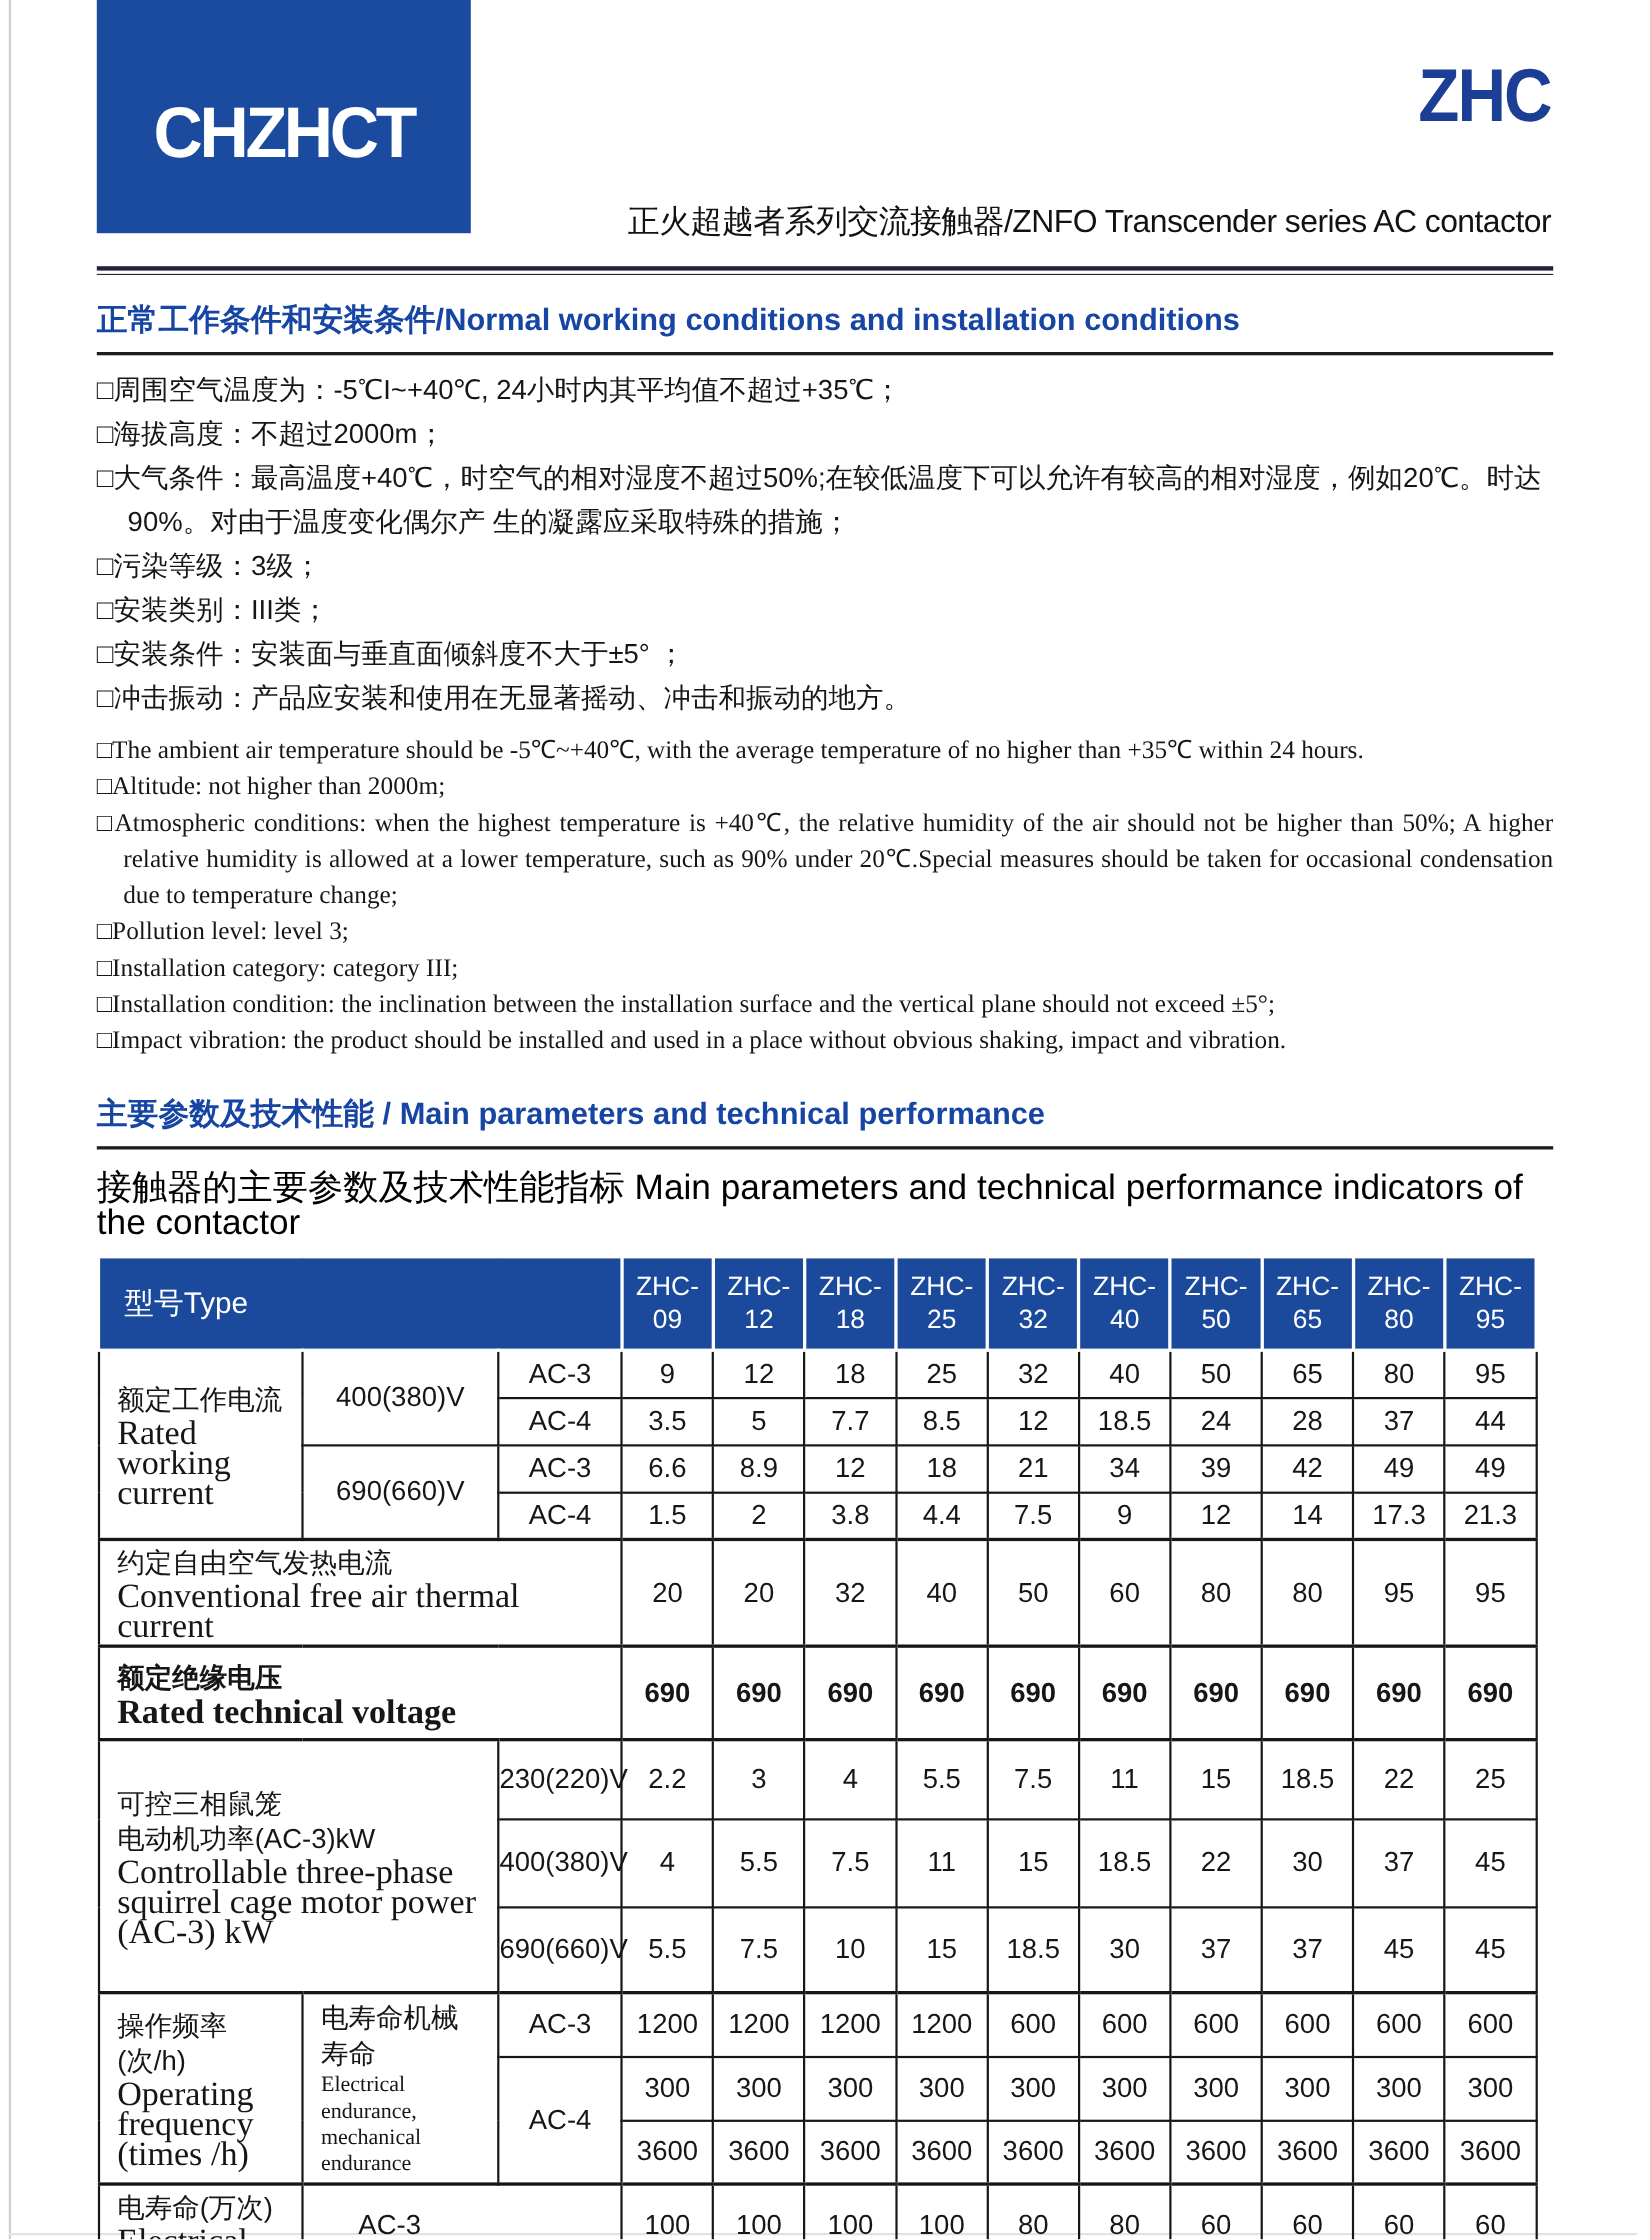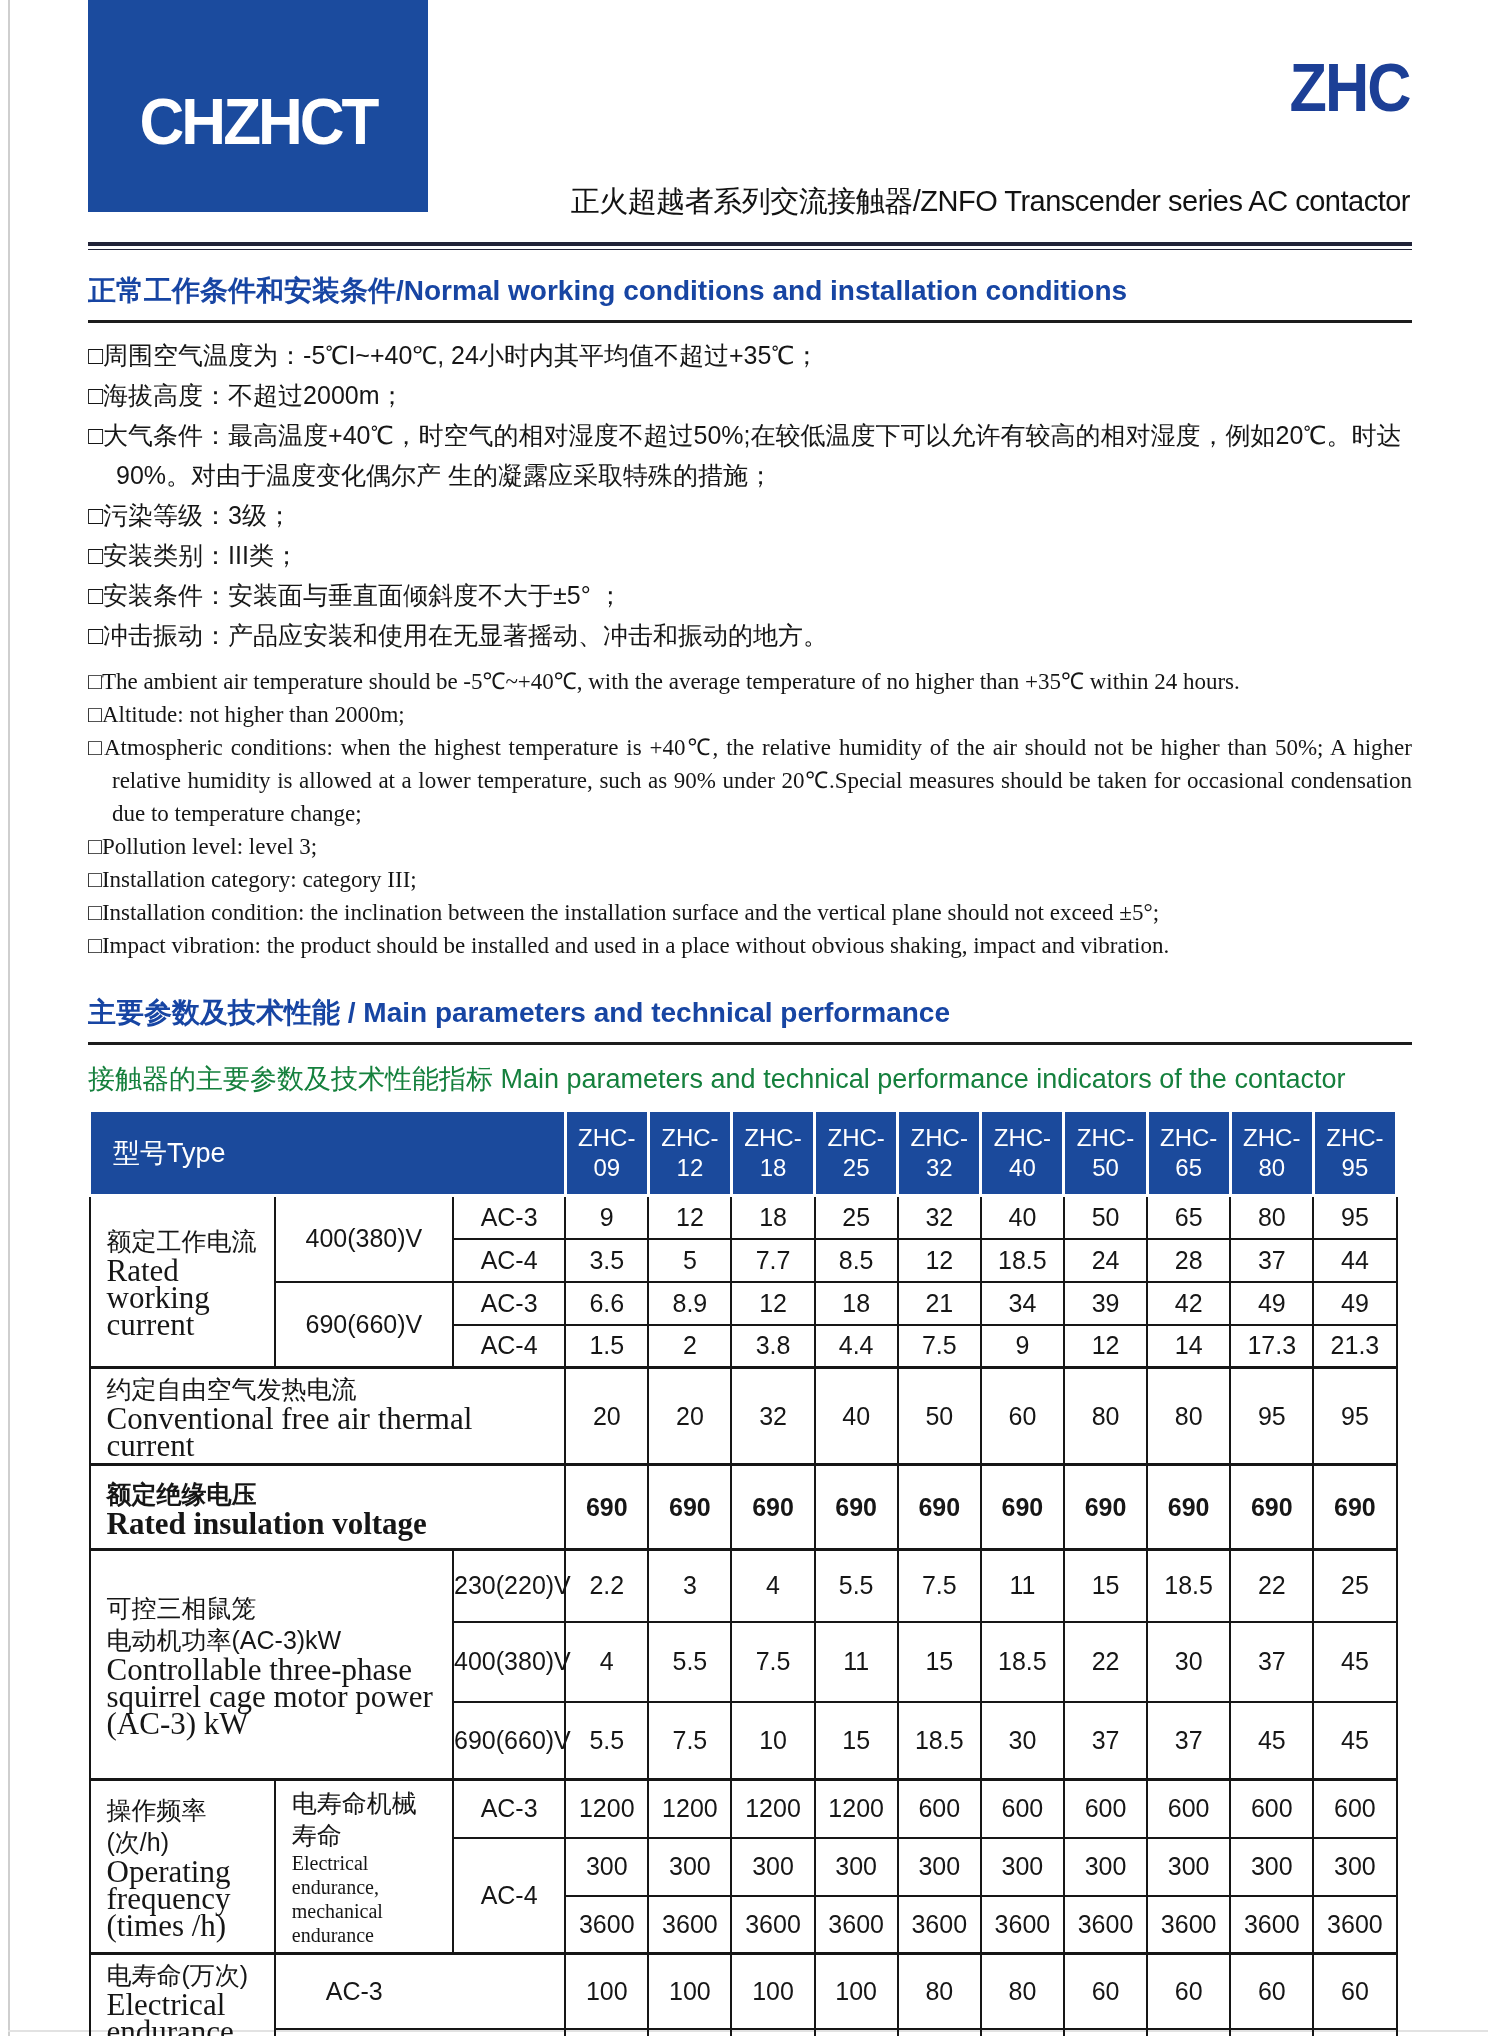--- a/index.html
+++ b/index.html
@@ -47,21 +47,21 @@
 
   .cond-list{margin:12px 0 0 0;padding:0;list-style:none;font-size:25px;line-height:40px;}
   .cond-list li{padding-left:28px;text-indent:-28px;}
   .cond-list-en{
     margin:10px 0 0 0;padding:0;list-style:none;
     font-family:"Liberation Serif",serif;font-size:23px;line-height:33px;
   }
   .cond-list-en li{padding-left:24px;text-indent:-24px;text-align:justify;}
 
   .sec-title2{margin-top:34px;}
-  .table-caption{margin-top:18px;font-size:27px;line-height:32px;color:#15803d;}
+  .table-caption{margin-top:18px;font-size:32px;line-height:32px;color:#000000;}
 
   
   table.params{
     margin-top:14px;border-collapse:collapse;width:1310px;table-layout:fixed;
   }
   table.params thead th{
     background:#1b4a9c;color:#ffffff;border:3px solid #ffffff;
     font-weight:normal;vertical-align:middle;
   }
   th.type-cell{text-align:left;padding-left:22px;font-size:27px;}
@@ -231,21 +231,21 @@
             <td>60</td>
             <td>80</td>
             <td>80</td>
             <td>95</td>
             <td>95</td>
           </tr>
 
         <tr class="h85 gsep">
           <td class="lbl" colspan="3">
             <div class="cn">额定绝缘电压</div>
-            <div class="en">Rated insulation voltage</div>
+            <div class="en">Rated technical voltage</div>
           </td>
         <td>690</td>
             <td>690</td>
             <td>690</td>
             <td>690</td>
             <td>690</td>
             <td>690</td>
             <td>690</td>
             <td>690</td>
             <td>690</td>

